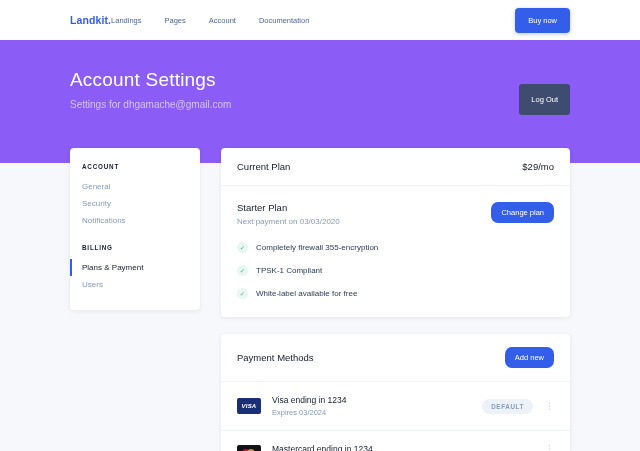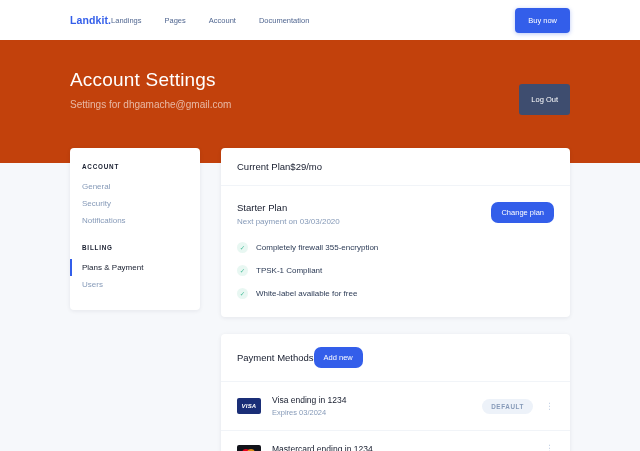--- a/index.html
+++ b/index.html
@@ -16,21 +16,21 @@
   .navbar { background: #FFFFFF; height: 40px; display: flex; align-items: center; }
   .nav-inner { display: flex; align-items: center; }
   .brand { font-size: 10.5px; font-weight: bold; color: #335EEA; text-decoration: none; letter-spacing: .1px; cursor: pointer; }
   .nav-links { flex: 1; display: flex; gap: 23px; }
   .nav-links a { font-size: 7.5px; color: #506690; text-decoration: none; cursor: pointer; }
   .btn { border: none; cursor: pointer; font-family: inherit; border-radius: 4px; }
   .btn-primary { background: #335EEA; color: #FFFFFF; font-size: 7.5px; padding: 8px 13px; box-shadow: 0 1px 4px rgba(51,94,234,.35); }
   .btn-primary.sm { padding: 6px 10px; font-size: 7.5px; border-radius: 7px; box-shadow: none; }
 
   
-  .hero { background: #c2410c; height: 123px; }
+  .hero { background: #8b5cf6; height: 123px; }
   .hero-inner { padding-top: 29px; display: flex; justify-content: space-between; align-items: flex-start; }
   .hero h1 { color: #FFFFFF; font-size: 19px; font-weight: 500; letter-spacing: .2px; }
   .hero p { color: rgba(255,255,255,.62); font-size: 10px; margin-top: 8px; }
   .btn-logout { background: #3E4D6F; color: #FFFFFF; font-size: 7.5px; padding: 11px 12px; margin-top: 15px; border-radius: 3px; }
 
   
   .content { display: flex; gap: 21px; margin-top: -15px; align-items: flex-start; }
   .card, .sidebar-card {
     background: #FFFFFF; border-radius: 4px;
     box-shadow: 0 1px 4px rgba(22,28,45,.08);
@@ -39,21 +39,21 @@
   
   .sidebar-card { width: 130px; padding: 15px 0 17px; flex: none; }
   .side-heading { font-size: 6.3px; font-weight: bold; letter-spacing: .8px; color: #161C2D; padding: 0 12px; margin-bottom: 8px; }
   .side-heading.mt { margin-top: 15px; }
   .side-item { display: block; font-size: 8px; color: #869AB8; text-decoration: none; padding: 4px 12px 4px 10px; border-left: 2px solid transparent; cursor: pointer; }
   .side-item.active { color: #161C2D; border-left-color: #335EEA; }
 
   
   .main-col { flex: 1; }
   .card + .card { margin-top: 17px; }
-  .card-header { display: flex; align-items: center; justify-content: flex-start; padding: 13px 16px; border-bottom: 1px solid #F1F4F8; }
+  .card-header { display: flex; align-items: center; justify-content: space-between; padding: 13px 16px; border-bottom: 1px solid #F1F4F8; }
   .card-title { font-size: 9.5px; color: #161C2D; }
   .price { font-size: 9.5px; color: #161C2D; }
   .card-body { padding: 16px; }
   .plan-row { display: flex; justify-content: space-between; align-items: flex-start; }
   .plan-name { font-size: 9.5px; color: #161C2D; }
   .plan-next { font-size: 8px; color: #869AB8; margin-top: 4px; }
 
   .features { list-style: none; margin-top: 16px; }
   .features li { display: flex; align-items: center; gap: 8px; margin-bottom: 12px; }
   .features li:last-child { margin-bottom: 2px; }

